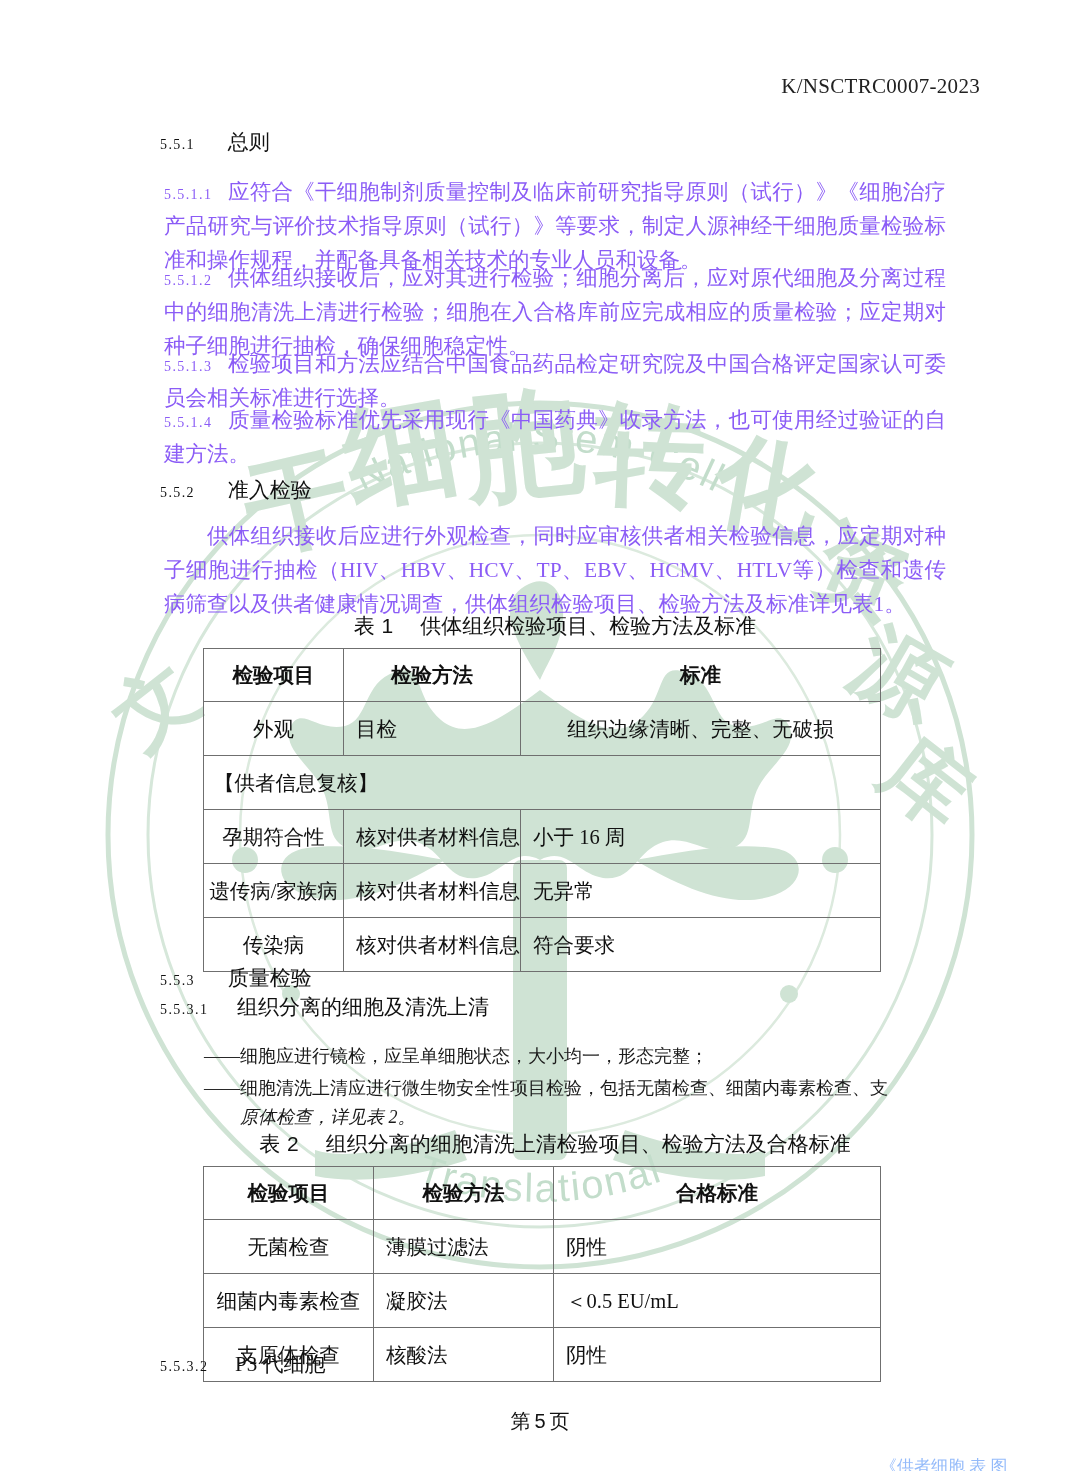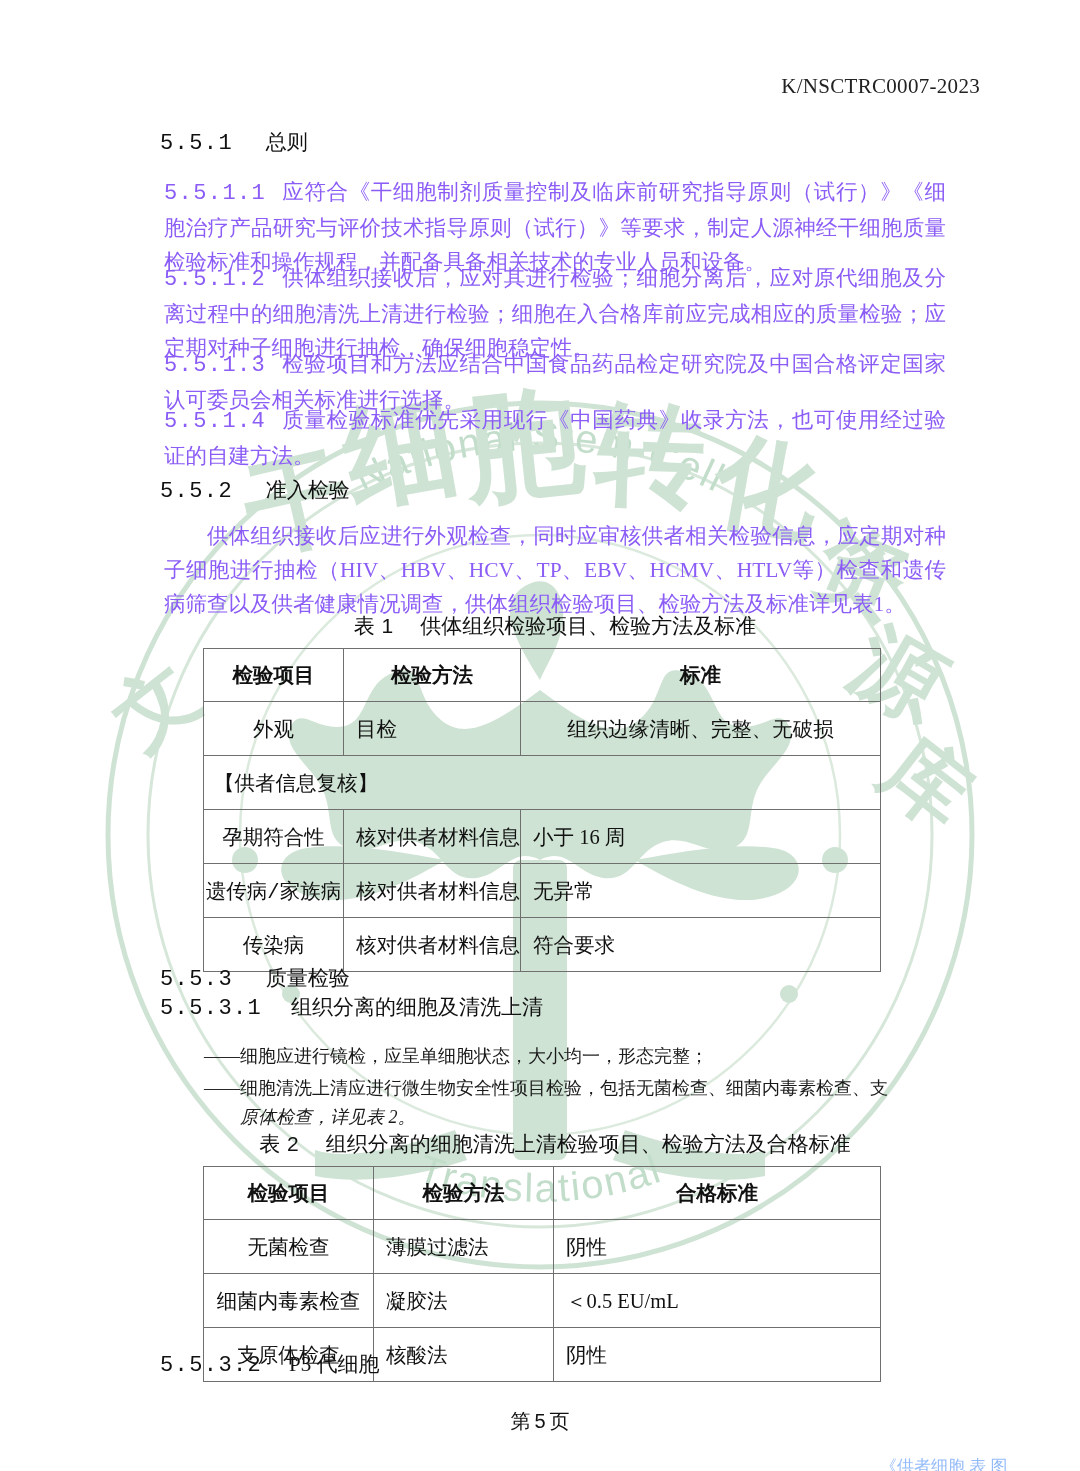--- a/index.html
+++ b/index.html
@@ -60,23 +60,23 @@
     color: #222;
   }
   .block { position: absolute; left: 160px; width: 790px; }
 
   .h-line {
     font-size: 21.5px;
     line-height: 1.55;
     color: #111;
   }
   .num {
-    font-family: Liberation Mono, monospace;
+    font-family: Liberation Serif, serif;
     letter-spacing: 1.4px;
-    font-size: 22px;
+    font-size: 14px;
   }
   .sec-title { font-size: 21px; }
 
   p.para {
     margin: 4px;
     font-size: 21.5px;
     line-height: 1.58;
     text-align: justify;
     text-justify: inter-ideograph;
     color: #8b5cf6;
@@ -117,21 +117,21 @@
     font-size: 20.5px;
     font-weight: normal;
     color: #111;
     background: transparent;
   }
   table.doc-table th {
     font-weight: 700;
     text-align: center;
     height: 52px;
   }
-  .c-center { text-align: center; font-family: Liberation Mono, monospace; }
+  .c-center { text-align: center; }
   .c-left { text-align: left; padding-left: 12px !important; }
   td.fullrow {
     text-align: left;
     font-weight: 700;
     padding-left: 10px !important;
     height: 48px;
   }
 
   .footer-page {
     position: absolute;

